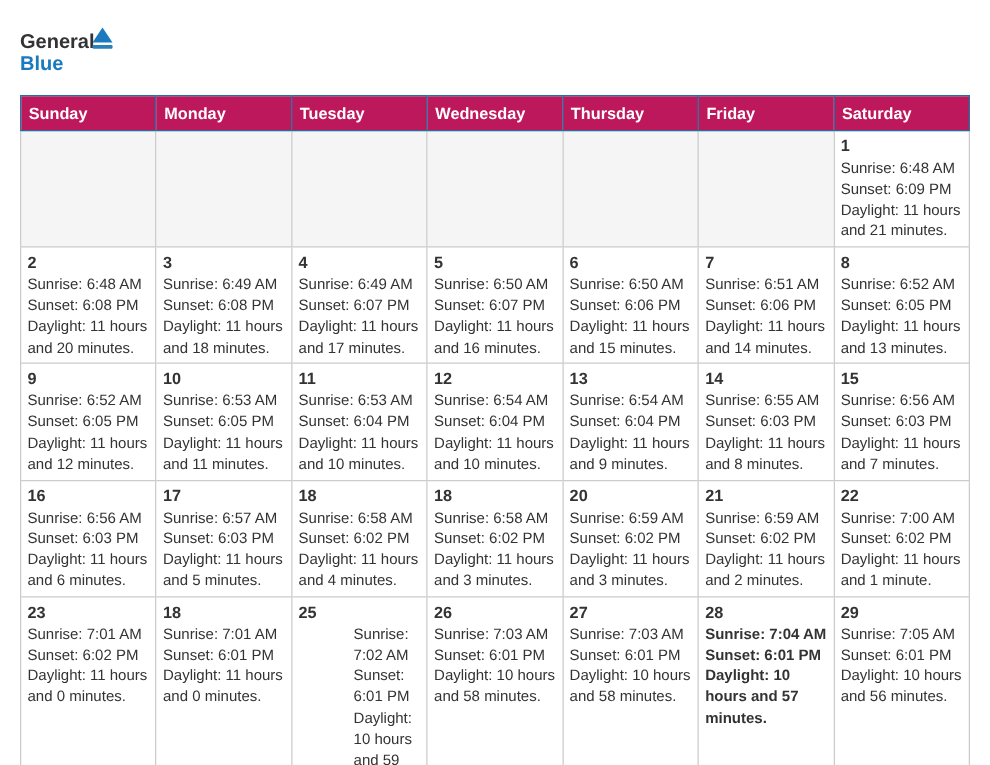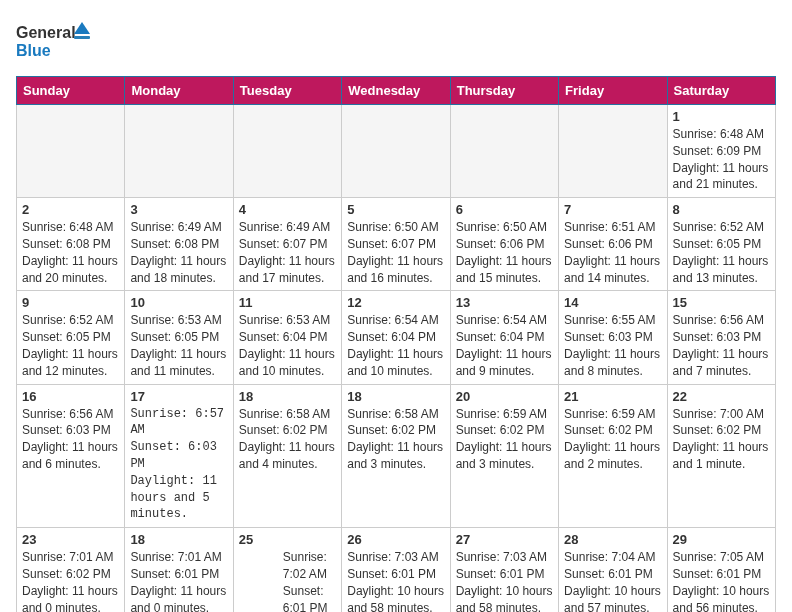--- a/index.html
+++ b/index.html
@@ -219,21 +219,21 @@
       </tr>
       <tr>
         <td>
           <span class="day-number">16</span>
           <div class="day-info" style="white-space: pre-line;">Sunrise: 6:56 AM
 Sunset: 6:03 PM
 Daylight: 11 hours and 6 minutes.</div>
         </td>
         <td>
           <span class="day-number">17</span>
-          <div class="day-info" style="white-space: pre-line; font-family: Liberation Mono, monospace;">Sunrise: 6:57 AM
+          <div class="day-info" style="white-space: pre-line;">Sunrise: 6:57 AM
 Sunset: 6:03 PM
 Daylight: 11 hours and 5 minutes.</div>
         </td>
         <td>
           <span class="day-number">18</span>
           <div class="day-info" style="white-space: pre-line;">Sunrise: 6:58 AM
 Sunset: 6:02 PM
 Daylight: 11 hours and 4 minutes.</div>
         </td>
         <td>
@@ -287,21 +287,21 @@
 Daylight: 10 hours and 58 minutes.</div>
         </td>
         <td>
           <span class="day-number">27</span>
           <div class="day-info" style="white-space: pre-line;">Sunrise: 7:03 AM
 Sunset: 6:01 PM
 Daylight: 10 hours and 58 minutes.</div>
         </td>
         <td>
           <span class="day-number">28</span>
-          <div class="day-info" style="white-space: pre-line;">Sunrise: 7:04 AM
+          <div class="day-info" style="white-space: pre-line; font-weight: bold;">Sunrise: 7:04 AM
 Sunset: 6:01 PM
 Daylight: 10 hours and 57 minutes.</div>
         </td>
         <td>
           <span class="day-number">29</span>
           <div class="day-info" style="white-space: pre-line;">Sunrise: 7:05 AM
 Sunset: 6:01 PM
 Daylight: 10 hours and 56 minutes.</div>
         </td>
       </tr>

